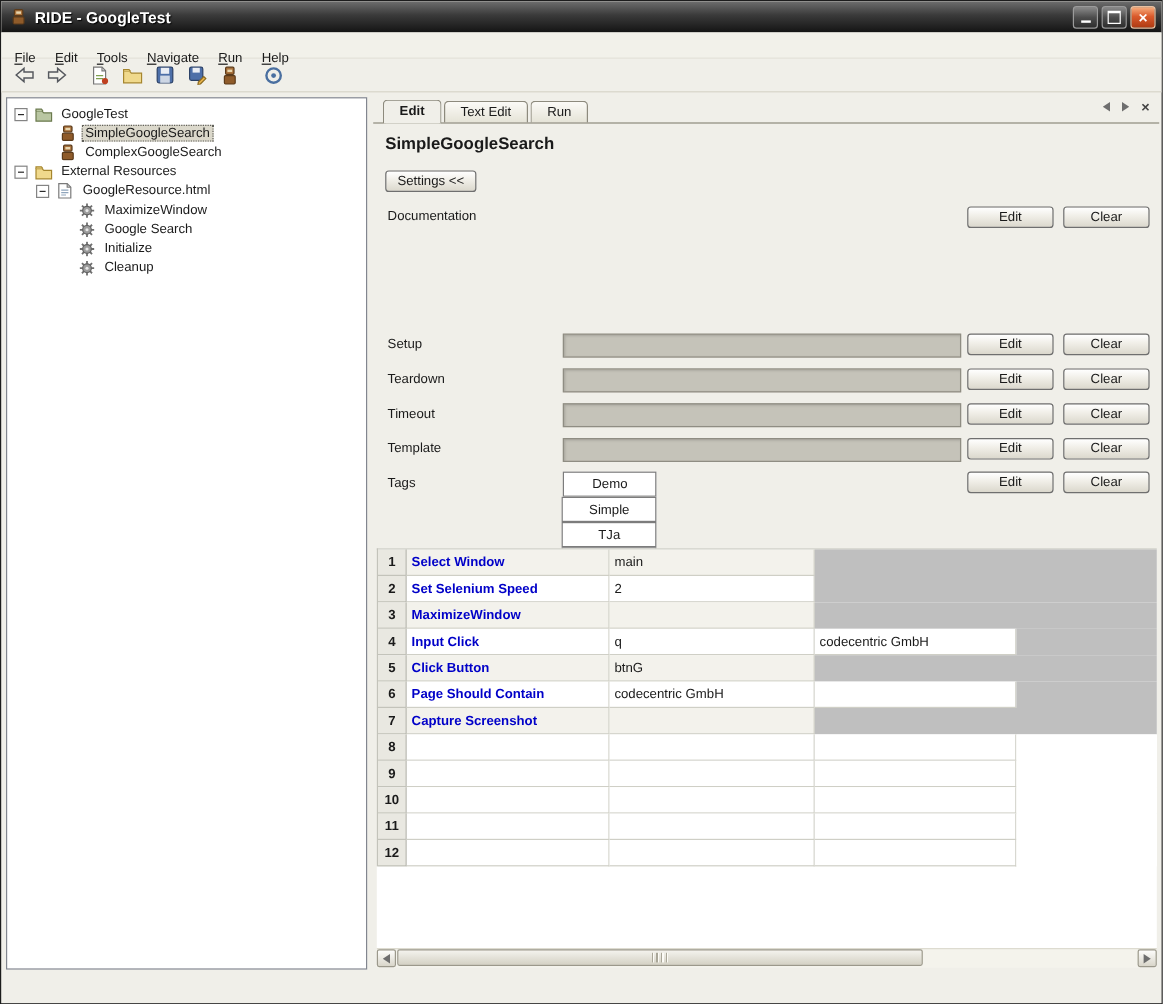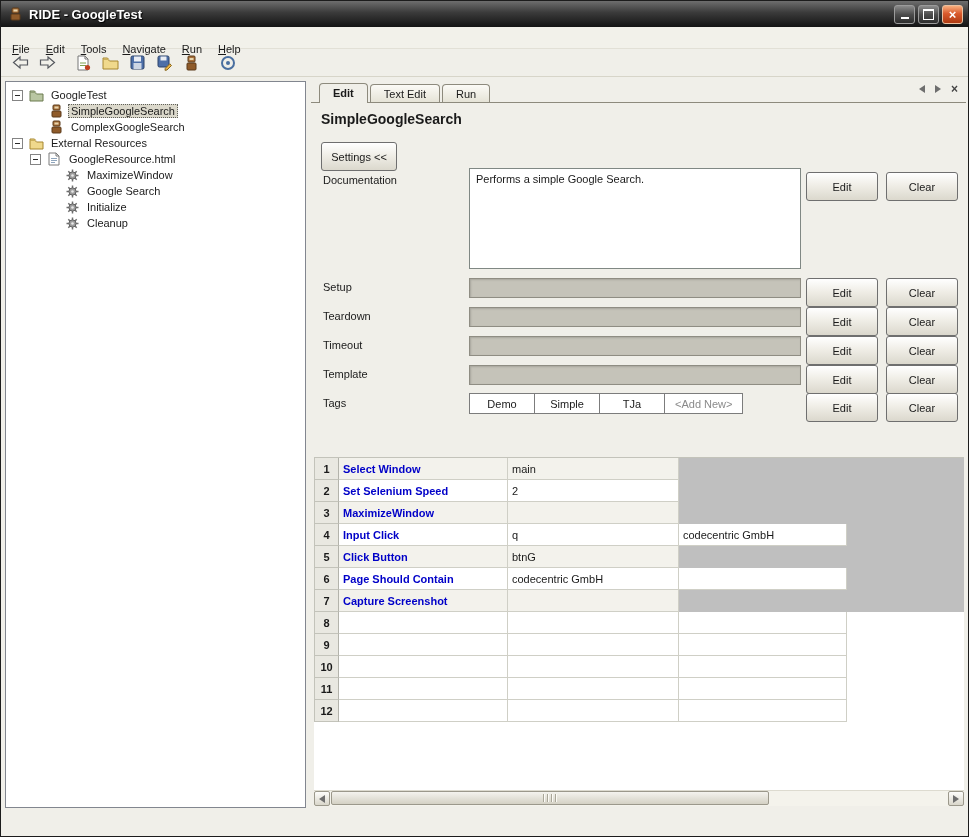--- a/index.html
+++ b/index.html
@@ -42,28 +42,28 @@
        background:linear-gradient(#FBFAF6,#E4E2D5);position:relative;top:1px;}
   .tab.active{background:#F0EFE9;font-weight:bold;padding-bottom:4px;z-index:3;}
   .tabnav{position:absolute;right:8px;top:4px;display:flex;align-items:center;gap:10px;}
   .tri-l{width:0;height:0;border-top:4px solid transparent;border-bottom:4px solid transparent;border-right:6px solid #6e6e6e;}
   .tri-r{width:0;height:0;border-top:4px solid transparent;border-bottom:4px solid transparent;border-left:6px solid #6e6e6e;}
   .tabclose{color:#444;font-weight:bold;font-size:12px;line-height:1;}
 
   .tabpage{position:absolute;left:0;right:0;top:23px;bottom:0;background:#F0EFE9;border-top:1px solid #8D8A7D;}
   .etitle{position:absolute;left:10px;top:8px;font-size:14px;font-weight:bold;}
   .xpbtn{border:1px solid #6f6f6f;border-radius:3px;background:linear-gradient(#FFFFFF,#F0EEE7 45%,#DBD8CD);
-         display:flex;align-items:center;justify-content:center;height:29px;font-size:11px;}
+         display:flex;align-items:center;justify-content:center;height:18px;font-size:11px;}
   .settings-btn{position:absolute;left:10px;top:39px;width:76px;}
   .flabel{position:absolute;left:12px;}
   .docbox{position:absolute;left:158px;top:65px;width:332px;height:101px;background:#fff;border:1px solid #808884;padding:4px 6px;}
   .disfield{position:absolute;left:158px;width:332px;height:20px;background:#C5C3B9;border:1px solid #8f8d83;box-shadow:inset 1px 1px 2px rgba(0,0,0,.15);}
   .ebtn{position:absolute;left:495px;width:72px;}
   .cbtn{position:absolute;left:575px;width:72px;}
-  .tagrow{position:absolute;left:158px;top:290px;display:flex;}
+  .tagrow{position:absolute;left:158px;top:290px;display:flex;flex-direction:column;}
   .tagbox{height:21px;min-width:66px;padding:0 10px;background:#fff;border:1px solid #7c7c7c;display:flex;align-items:center;justify-content:center;margin-left:-1px;}
   .tagbox:first-child{margin-left:0;}
   .tagbox.addnew{color:#8a8a8a;}
 
   
   .gridwrap{position:absolute;left:3px;top:354px;width:650px;height:349px;background:#fff;}
   .grid{position:absolute;left:0;top:0;width:650px;border-top:1px solid #C3C3BA;border-left:1px solid #C3C3BA;}
   .grow{display:flex;height:22px;}
   .gnum{width:24px;background:#E9E8E1;border-right:1px solid #B3B3AB;border-bottom:1px solid #C3C3BA;
         font-weight:bold;display:flex;align-items:center;justify-content:center;flex:none;}
@@ -280,21 +280,20 @@
         <span class="tri-r"></span>
         <span class="tabclose">×</span>
       </span>
     </div>
 
     <div class="tabpage">
       <div class="etitle">SimpleGoogleSearch</div>
       <div class="xpbtn settings-btn">Settings &lt;&lt;</div>
 
       <span class="flabel" style="top:71px">Documentation</span>
-      <div class="docbox">Performs a simple Google Search.</div>
       <div class="xpbtn ebtn" style="top:69px">Edit</div>
       <div class="xpbtn cbtn" style="top:69px">Clear</div>
 
       <span class="flabel" style="top:178px">Setup</span>
       <div class="disfield" style="top:175px"></div>
       <div class="xpbtn ebtn" style="top:175px">Edit</div>
       <div class="xpbtn cbtn" style="top:175px">Clear</div>
 
       <span class="flabel" style="top:207px">Teardown</span>
       <div class="disfield" style="top:204px"></div>

